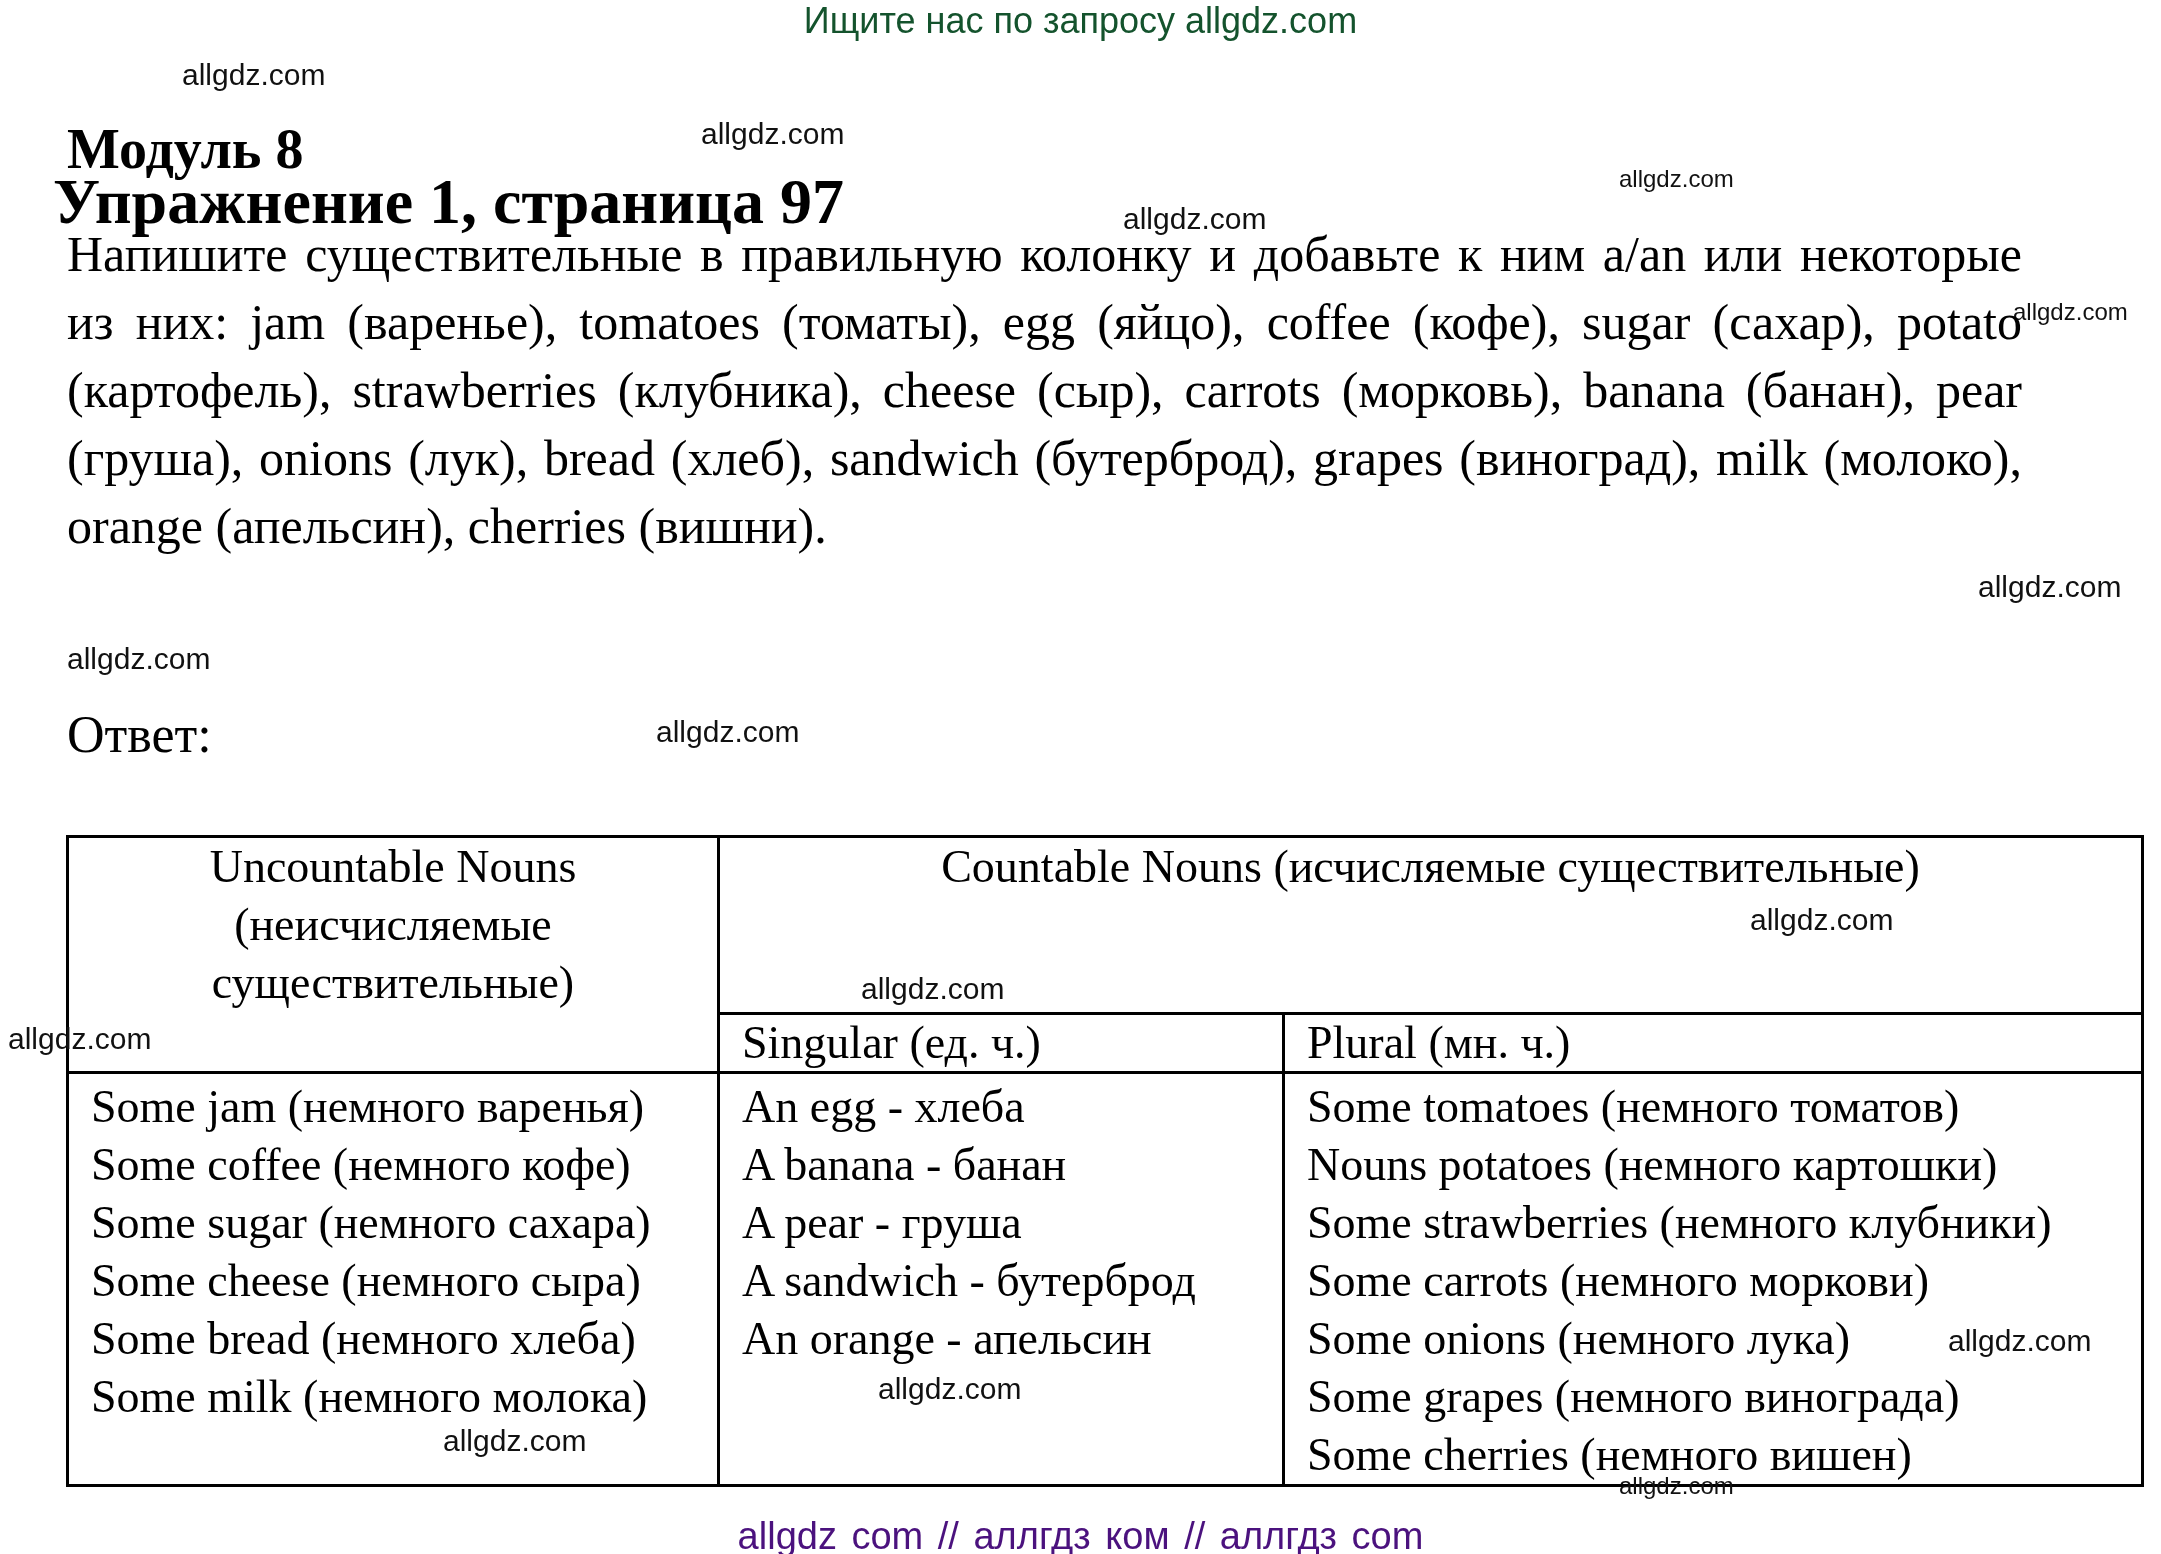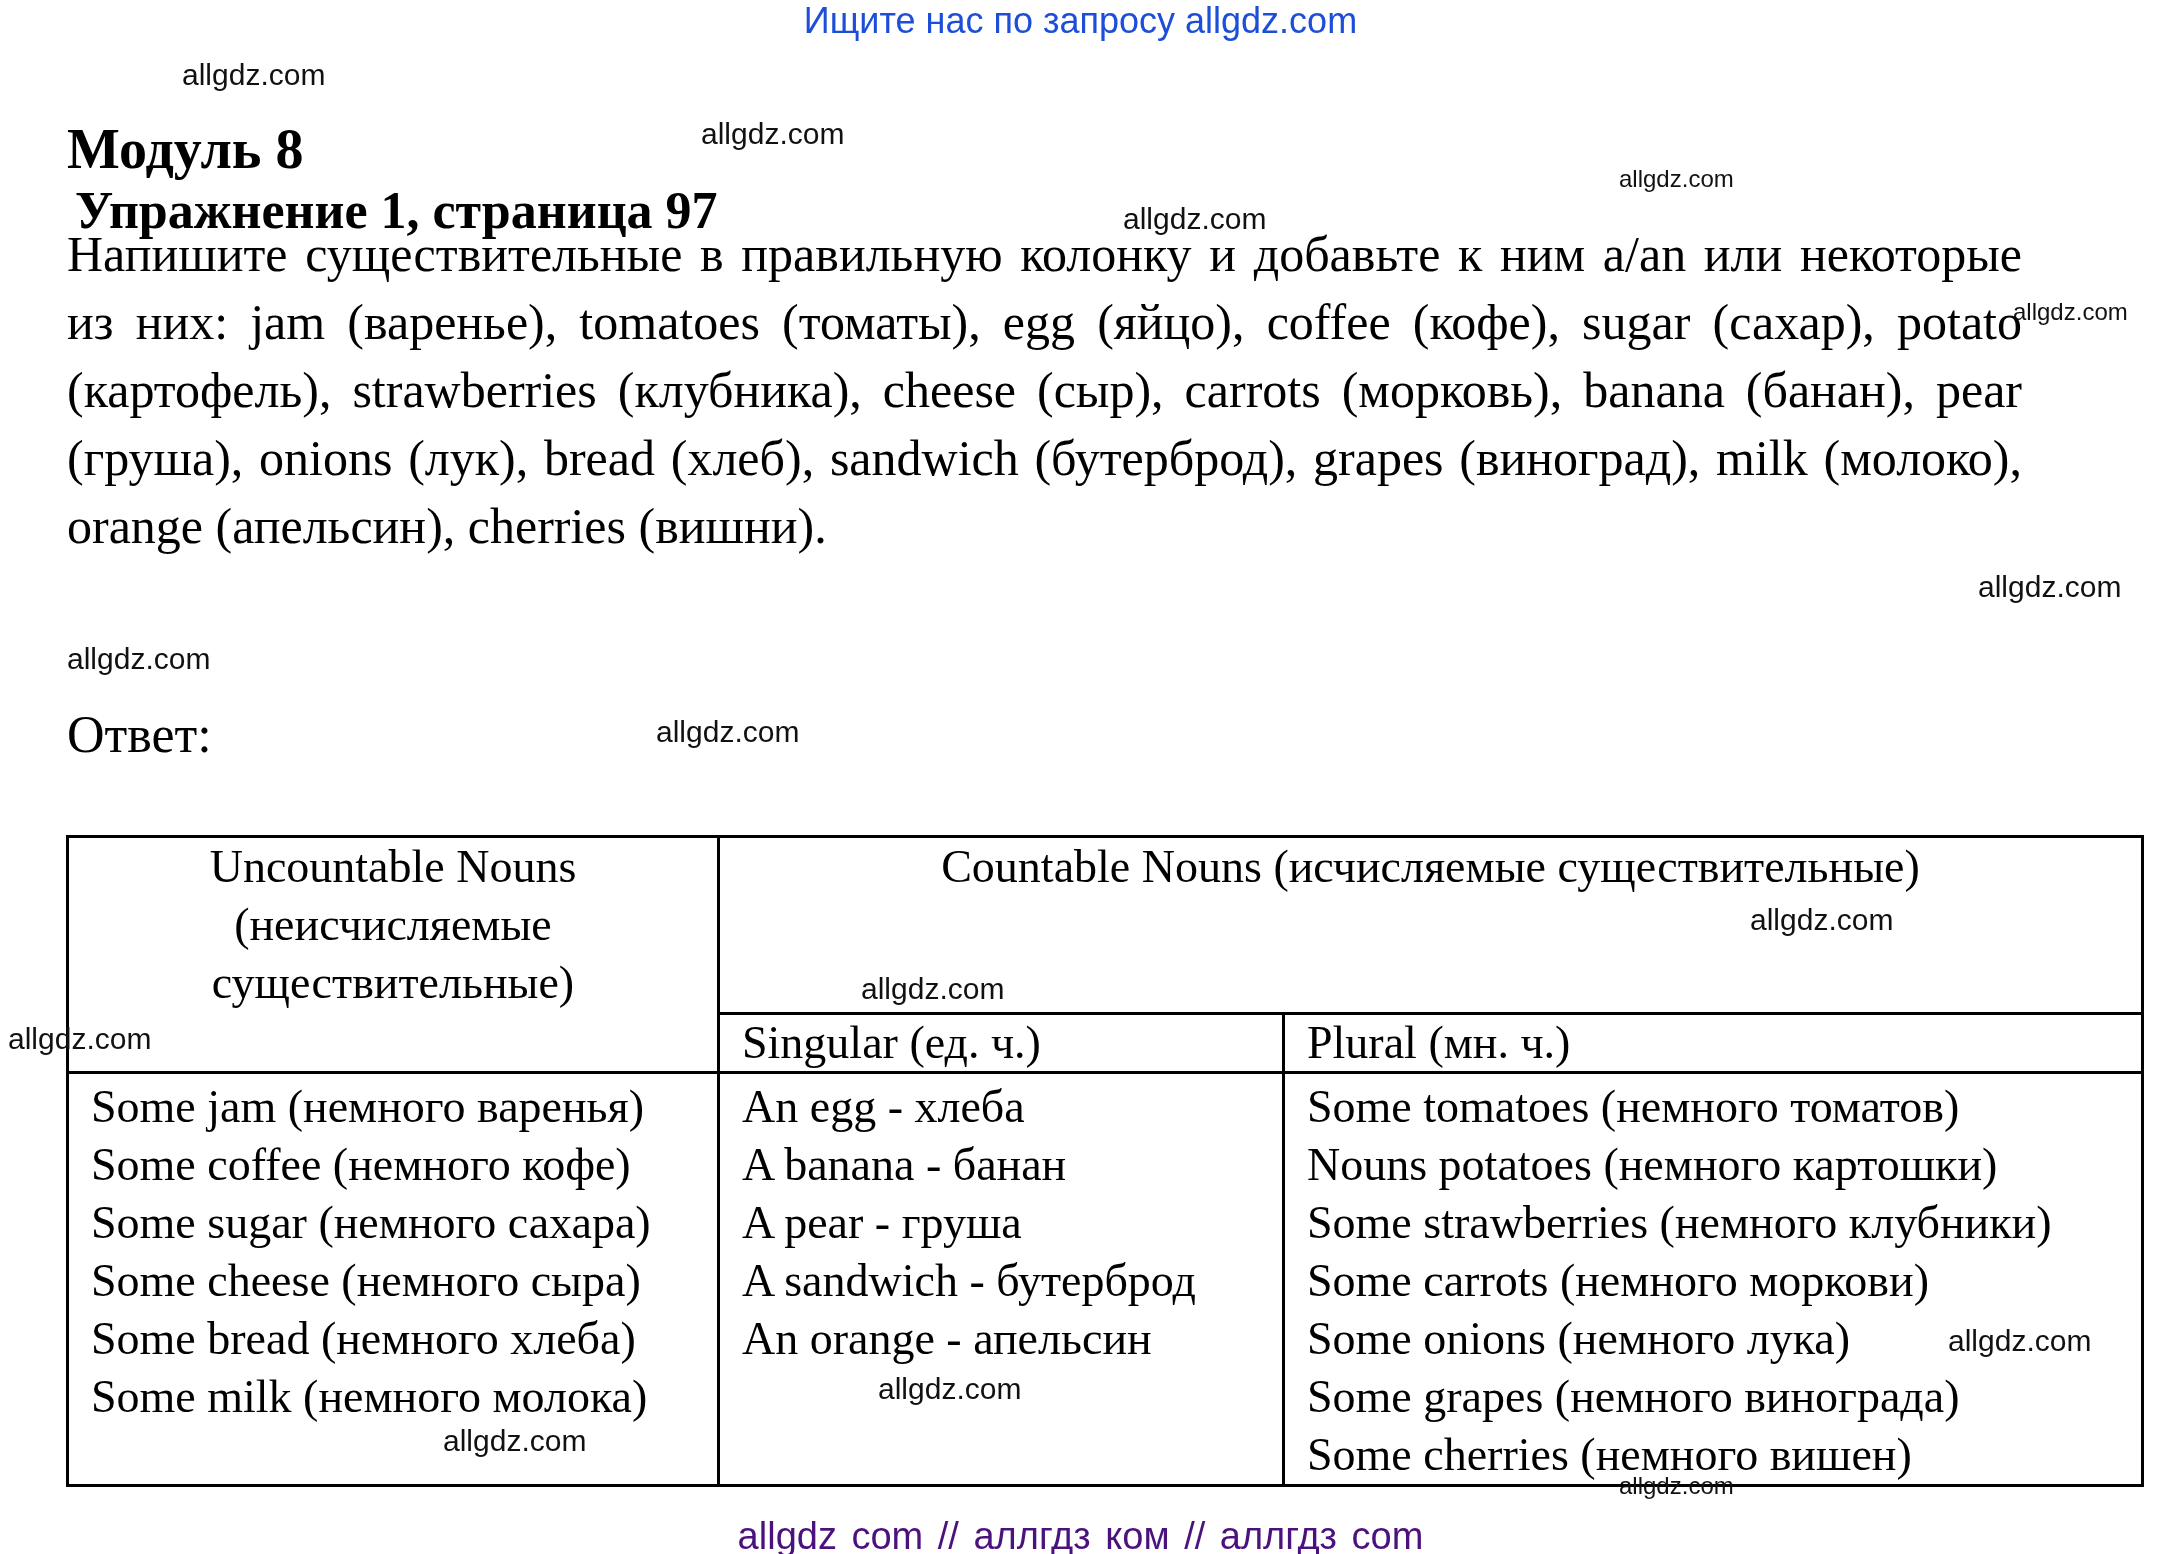--- a/index.html
+++ b/index.html
@@ -1,23 +1,23 @@
 <!DOCTYPE html>
 <html><head>
 <meta charset="utf-8">
 <style>
   html,body{margin:0;padding:0;background:#fff;}
   body{width:2161px;height:1554px;position:relative;overflow:hidden;font-family:"Liberation Serif",serif;color:#000;}
   .abs{position:absolute;white-space:nowrap;}
   .wm{position:absolute;font-family:"Liberation Sans",sans-serif;font-size:30px;color:#111;white-space:nowrap;}
   .wm.sm{font-size:24px;}
-  #topline{left:0;width:2161px;top:0;text-align:center;font-family:"Liberation Sans",sans-serif;font-size:36px;color:#1d4ed8;}
+  #topline{left:0;width:2161px;top:0;text-align:center;font-family:"Liberation Sans",sans-serif;font-size:36px;color:#14532d;}
   #footer{left:0;width:2161px;top:1515px;text-align:center;font-family:"Liberation Sans",sans-serif;font-size:38px;color:#4b127e;word-spacing:4px;}
   #module{left:67px;top:97px;font-size:56px;font-weight:bold;margin-top:20px;}
-  #exercise{left:75px;top:165px;font-size:52px;font-weight:bold;margin-top:16px;}
+  #exercise{left:53px;top:165px;font-size:64px;font-weight:bold;}
   #task{left:67px;top:220px;width:1955px;font-size:50px;line-height:68px;text-align:justify;white-space:normal;}
   #answer{left:67px;top:705px;font-size:52px;}
   table{position:absolute;left:66px;top:835px;width:2078px;border-collapse:collapse;font-size:46px;}
   td{border:3px solid #000;vertical-align:top;padding:0;}
   .h1{height:174px;text-align:center;line-height:58px;}
   .h2{height:56px;line-height:56px;padding-left:22px;}
   .body-cell{height:405px;padding:4px 0 0 22px;line-height:58px;}
   .body-cell div{white-space:nowrap;}
 </style>
 </head>

